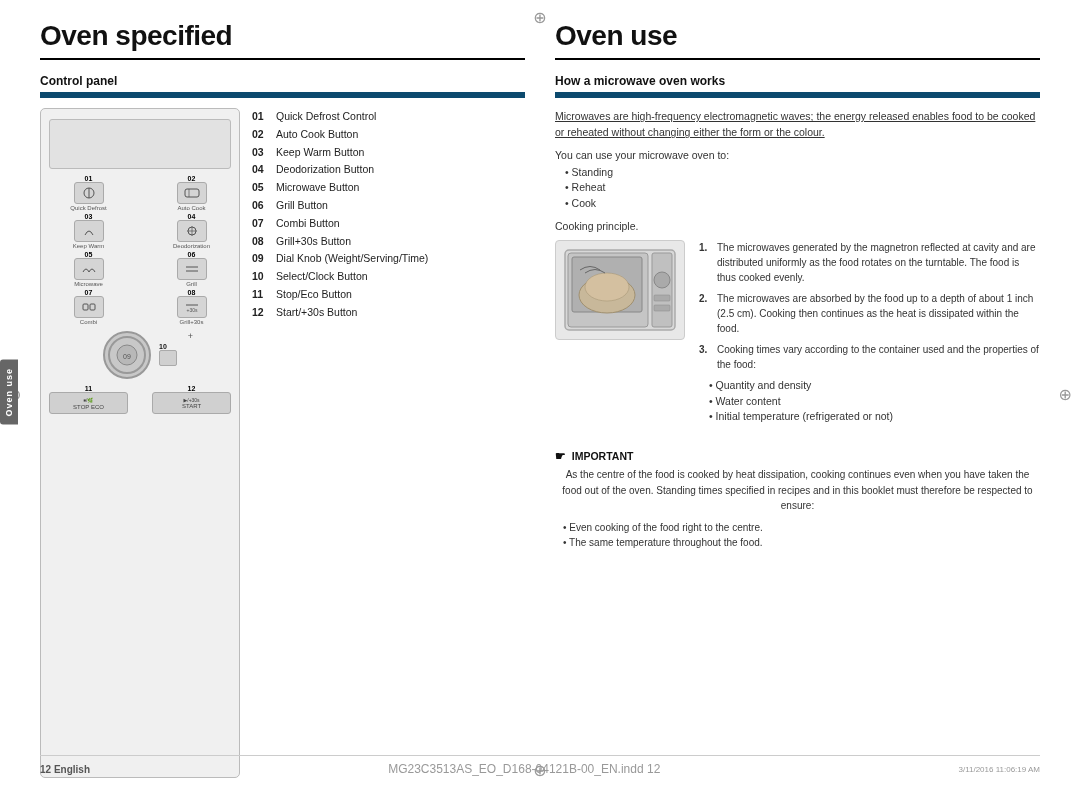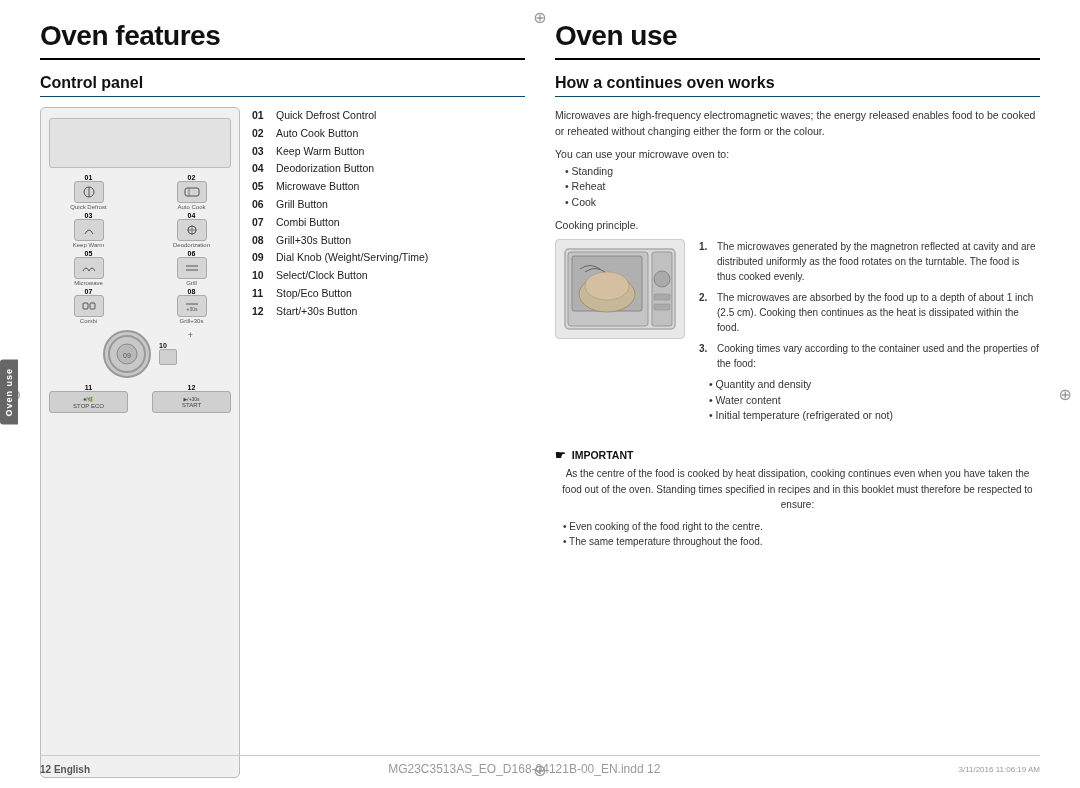--- a/index.html
+++ b/index.html
@@ -64,24 +64,24 @@
     }
 
     .section-divider {
       height: 2px;
       background: #000;
       margin-bottom: 14px;
     }
 
     
     .sub-section-header {
-      font-size: 16px;
+      font-size: 12px;
       font-weight: bold;
       color: #111;
-      border-bottom: 1px solid #0c4a6e;
+      border-bottom: 6px solid #0c4a6e;
       padding-bottom: 4px;
       margin-bottom: 10px;
     }
 
     
     .control-panel-area {
       display: flex;
       gap: 12px;
       flex: 1;
     }
@@ -102,20 +102,21 @@
     .feature-num {
       font-weight: bold;
       min-width: 18px;
     }
 
     .intro-text {
       font-size: 10.5px;
       line-height: 1.55;
       color: #333;
       margin-bottom: 8px;
+      text-decoration: underline;
     }
 
     .can-use-text {
       font-size: 10.5px;
       margin-bottom: 4px;
       color: #333;
     }
 
     .bullet-list {
       list-style: none;
@@ -369,21 +370,21 @@
 <div class="page">
 
   <div class="reg-mark reg-top-center">⊕</div>
   <div class="reg-mark reg-left-middle">⊕</div>
   <div class="reg-mark reg-right-middle">⊕</div>
   <div class="reg-mark reg-bottom-center">⊕</div>
 
   <div class="main-content">
 
     <div class="left-col">
-      <h1 class="section-title">Oven features</h1>
+      <h1 class="section-title">Oven specified</h1>
       <div class="section-divider"></div>
 
       <div class="sub-section-header">Control panel</div>
 
       <div class="control-panel-area">
 
         <div class="oven-diagram-wrap">
 
           <div class="oven-top-screen"></div>
 
@@ -570,21 +571,21 @@
         </div>
       </div>
 
       <div style="position:absolute;left:0;top:360px;background:#666;color:#fff;writing-mode:vertical-rl;transform:rotate(180deg);padding:8px 4px;font-size:9px;font-weight:bold;letter-spacing:1px;border-radius:0 3px 3px 0;">Oven use</div>
     </div>
 
     <div class="right-col">
       <h1 class="section-title">Oven use</h1>
       <div class="section-divider"></div>
 
-      <div class="sub-section-header">How a continues oven works</div>
+      <div class="sub-section-header">How a microwave oven works</div>
 
       <p class="intro-text">Microwaves are high-frequency electromagnetic waves; the energy released enables food to be cooked or reheated without changing either the form or the colour.</p>
 
       <p class="can-use-text">You can use your microwave oven to:</p>
 
       <ul class="bullet-list">
         <li>Standing</li>
         <li>Reheat</li>
         <li>Cook</li>
       </ul>

